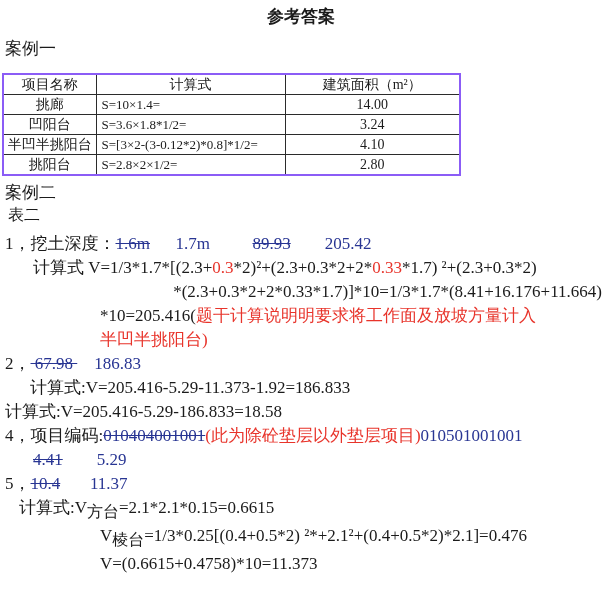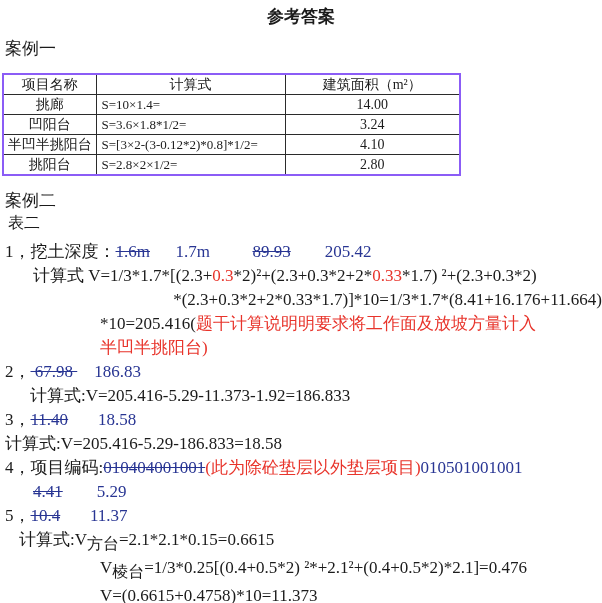--- a/index.html
+++ b/index.html
@@ -74,32 +74,31 @@
           <td>4.10</td>
         </tr>
         <tr>
           <td>挑阳台</td>
           <td class="cell-formula">S=2.8×2×1/2=</td>
           <td>2.80</td>
         </tr>
       </tbody>
   </table>
 
-  <div class="case-heading" style="margin-top:13px;">案例二</div>
+  <div class="case-heading" style="margin-top:5px;">案例二</div>
   <div class="sub-heading">表二</div>
 
   <div class="lines" id="lines">
       <div class="line" style="padding-left: 0px;"><span class="seg-k">1，挖土深度：</span><span class="seg-s">1.6m</span><span class="seg-k">      </span><span class="seg-b">1.7m</span><span class="seg-k">          </span><span class="seg-s">89.93</span><span class="seg-k">        </span><span class="seg-b">205.42</span></div>
       <div class="line" style="padding-left: 28px;"><span class="seg-k">计算式 V=1/3*1.7*[(2.3+</span><span class="seg-r">0.3</span><span class="seg-k">*2)²+(2.3+0.3*2+2*</span><span class="seg-r">0.33</span><span class="seg-k">*1.7) ²+(2.3+0.3*2)</span></div>
       <div class="line" style="padding-left: 95px; text-align: right;"><span class="seg-k">*(2.3+0.3*2+2*0.33*1.7)]*10=1/3*1.7*(8.41+16.176+11.664)</span></div>
       <div class="line" style="padding-left: 95px;"><span class="seg-k">*10=205.416(</span><span class="seg-r">题干计算说明明要求将工作面及放坡方量计入</span></div>
       <div class="line" style="padding-left: 95px;"><span class="seg-r">半凹半挑阳台)</span></div>
       <div class="line" style="padding-left: 0px;"><span class="seg-k">2，</span><span class="seg-s"> 67.98 </span><span class="seg-k">    </span><span class="seg-b">186.83</span></div>
       <div class="line" style="padding-left: 25px;"><span class="seg-k">计算式:V=205.416-5.29-11.373-1.92=186.833</span></div>
-      <div class="line" style="padding-left: 0px;"><span class="seg-k">3，</span><span class="seg-s">11.40</span><span class="seg-k">       </span><span class="seg-b">18.58</span></div>
       <div class="line" style="padding-left: 0px;"><span class="seg-k">计算式:V=205.416-5.29-186.833=18.58</span></div>
       <div class="line" style="padding-left: 0px;"><span class="seg-k">4，项目编码:</span><span class="seg-s">010404001001</span><span class="seg-r">(此为除砼垫层以外垫层项目)</span><span class="seg-b">010501001001</span></div>
       <div class="line" style="padding-left: 28px;"><span class="seg-s">4.41</span><span class="seg-k">        </span><span class="seg-b">5.29</span></div>
       <div class="line" style="padding-left: 0px;"><span class="seg-k">5，</span><span class="seg-s">10.4</span><span class="seg-k">       </span><span class="seg-b">11.37</span></div>
       <div class="line" style="padding-left: 14px;"><span class="seg-k">计算式:V</span><span class="seg-sub">方台</span><span class="seg-k">=2.1*2.1*0.15=0.6615</span></div>
       <div class="line" style="padding-left: 95px;"><span class="seg-k">V</span><span class="seg-sub">棱台</span><span class="seg-k">=1/3*0.25[(0.4+0.5*2) ²*+2.1²+(0.4+0.5*2)*2.1]=0.476</span></div>
       <div class="line" style="padding-left: 95px;"><span class="seg-k">V=(0.6615+0.4758)*10=11.373</span></div>
     </div>
 
 </div>

